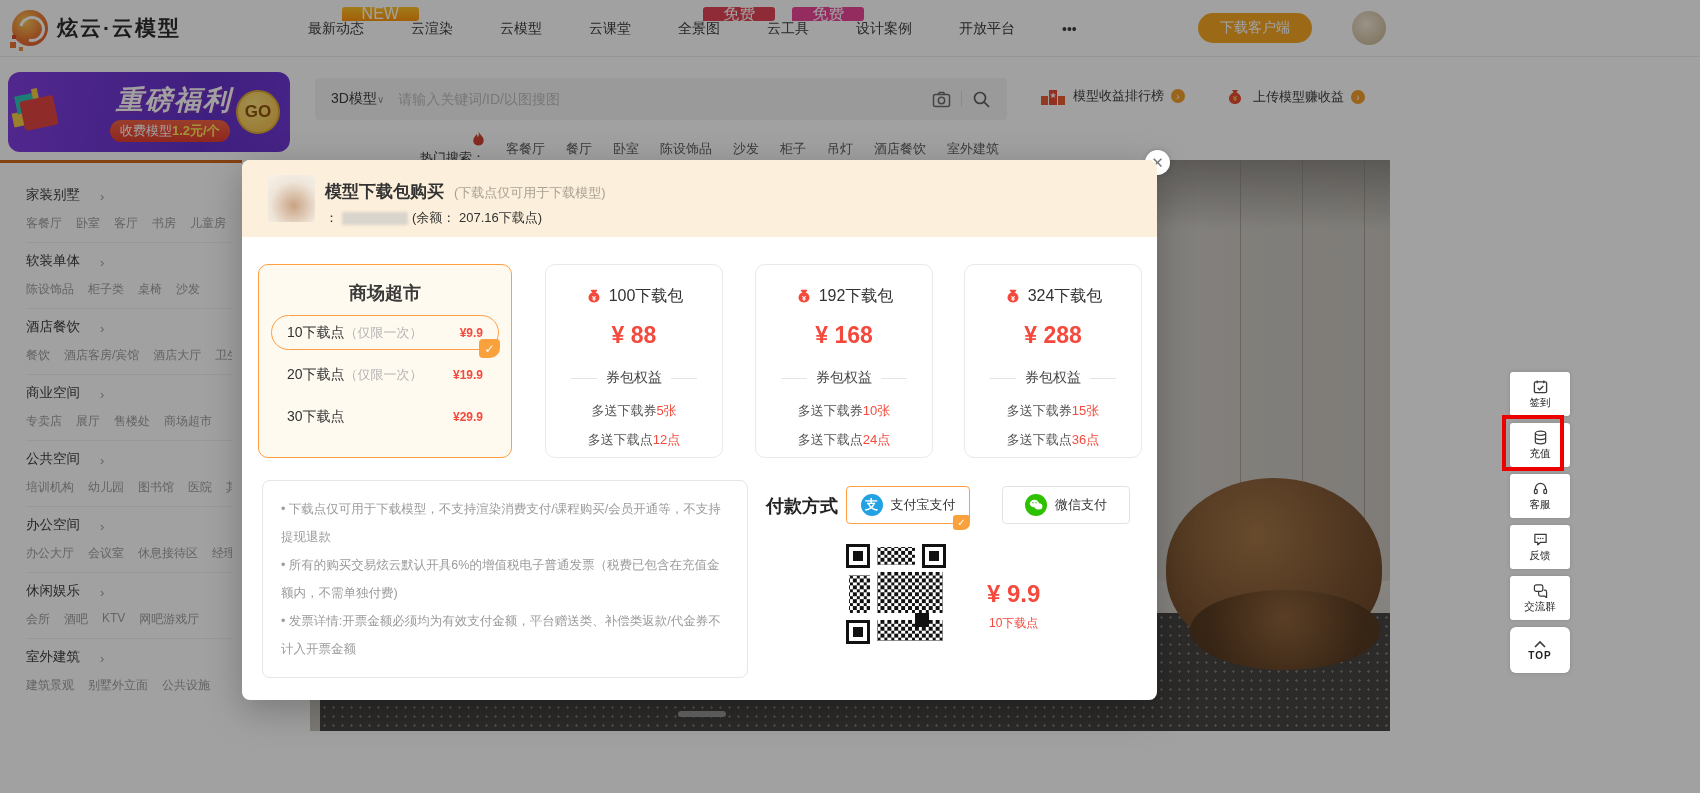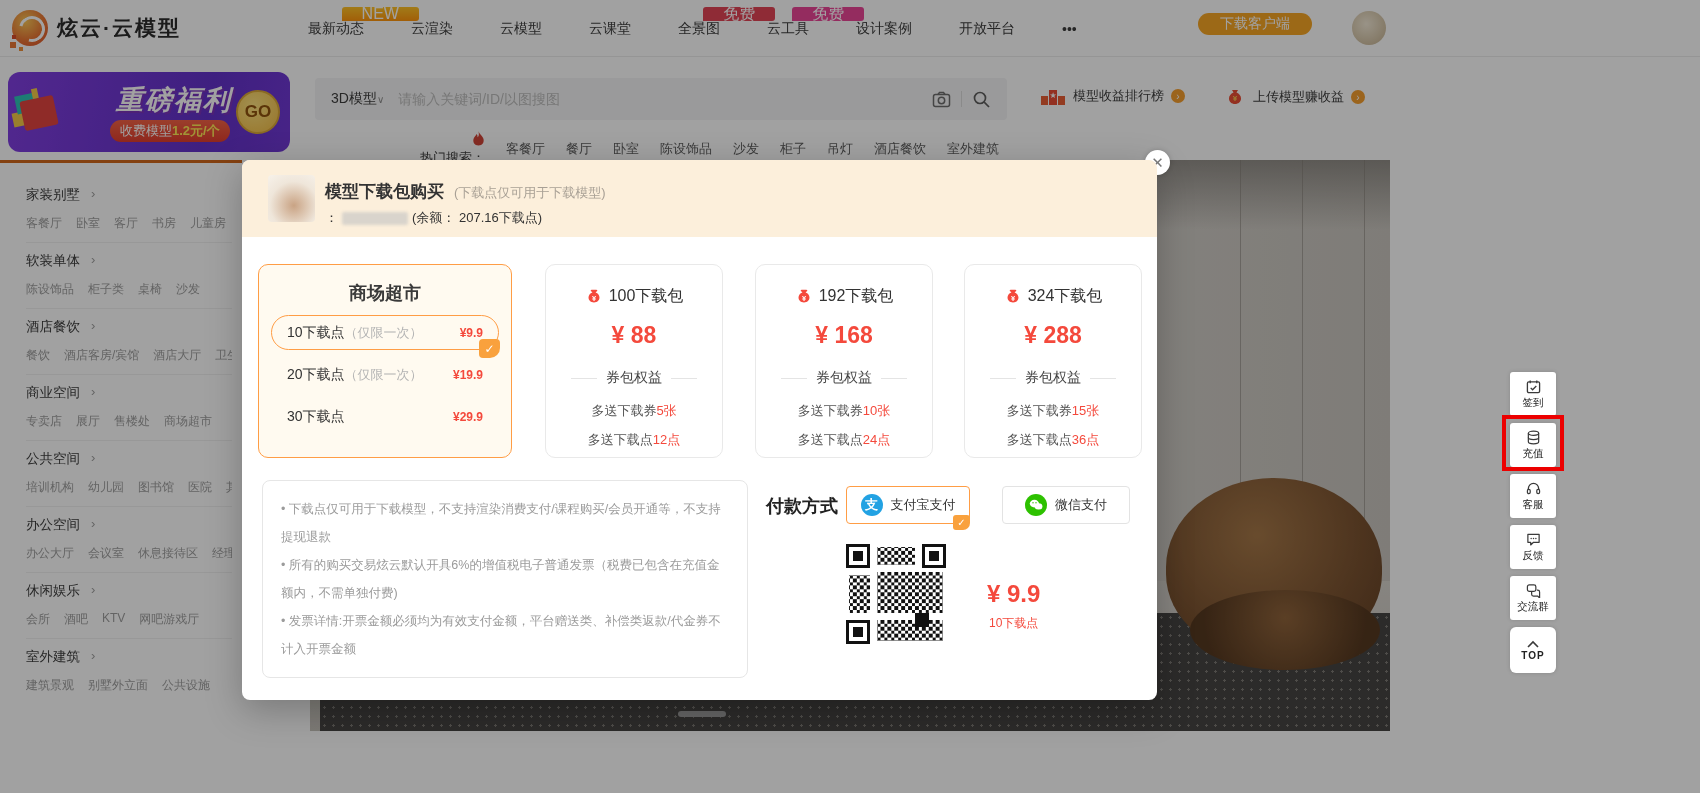--- a/index.html
+++ b/index.html
@@ -13,21 +13,21 @@
   .logo-icon { width:36px; height:36px; border-radius:50%; background:radial-gradient(circle at 38% 32%, #f9c24d, #e9702a 55%, #d8431f); position:relative; }
   .logo-icon::before { content:""; position:absolute; left:7px; top:6px; width:20px; height:20px; border:3px solid #fff; border-left-color:transparent; border-radius:50%; transform:rotate(-30deg); }
   .logo-icon::after { content:""; position:absolute; left:-2px; bottom:-2px; width:6px; height:6px; background:#e9702a; box-shadow:8px 4px 0 -1px #ef8a30, 1px -8px 0 -1px #d8431f; }
   .logo-text { font-size:21px; font-weight:bold; color:#222; letter-spacing:2px; }
   .nav-menu { position:absolute; left:308px; top:0; height:57px; display:flex; align-items:center; gap:47px; }
   .nav-item { position:relative; font-size:14px; color:#333; cursor:pointer; white-space:nowrap; }
   .nav-badge { position:absolute; top:-13px; left:60%; font-size:16px; color:#fff; padding:1px 20px; border-radius:3px 3px 3px 0; line-height:12px; }
   .nav-badge.new { background:linear-gradient(180deg,#ffc11e,#ff9000); }
   .nav-badge.free-red { background:#e23b4e; }
   .nav-badge.free-pink { background:#ea3d92; }
-  .dl-btn { position:absolute; left:1198px; top:13px; height:22px; padding:0 22px; background:#f7a21a; border-radius:16px; color:#fff; font-size:14px; display:flex; align-items:center; cursor:pointer; }
+  .dl-btn { position:absolute; left:1198px; top:13px; height:30px; padding:0 22px; background:#f7a21a; border-radius:16px; color:#fff; font-size:14px; display:flex; align-items:center; cursor:pointer; }
   .avatar { position:absolute; left:1352px; top:11px; width:34px; height:34px; border-radius:50%; background:radial-gradient(circle at 42% 38%, #f2e8d4, #cdbb9b 75%, #b9a482); cursor:pointer; }
 
   
   .promo-banner { position:absolute; left:8px; top:72px; width:282px; height:80px; border-radius:12px; overflow:hidden; cursor:pointer; background:linear-gradient(100deg,#7b35e0,#5b27c8 70%,#6a2ed4); }
   .pb-title { position:absolute; left:108px; top:10px; font-size:27px; font-weight:bold; color:#fff; font-style:italic; letter-spacing:2px; text-shadow:2px 2px 0 rgba(120,40,180,.8); }
   .pb-sub { position:absolute; left:102px; top:48px; background:linear-gradient(180deg,#f55b3c,#e03424); border-radius:11px; padding:2px 10px; font-size:13px; color:#fff; }
   .pb-sub b { color:#ffe94e; font-weight:bold; }
   .pb-go { position:absolute; right:10px; top:18px; width:44px; height:44px; border-radius:50%; background:radial-gradient(circle at 40% 35%, #ffe27a, #f7c row 43a); background:radial-gradient(circle at 40% 35%, #ffe27a, #f2b83a); border:2px solid #d9a32e; color:#8a4a00; font-weight:bold; font-size:17px; display:flex; align-items:center; justify-content:center; }
   .pb-gift { position:absolute; left:14px; top:26px; width:34px; height:30px; background:#e23b36; transform:rotate(-12deg); border-radius:3px; box-shadow:-10px -12px 0 -6px #24c2b4, -18px 2px 0 -8px #f3c63e; }
   .pb-gift::after { content:""; position:absolute; left:14px; top:-10px; width:6px; height:10px; background:#f3c63e; }
@@ -47,21 +47,21 @@
 
   .right-link { position:absolute; top:86px; display:flex; align-items:center; gap:7px; font-size:13px; color:#333; cursor:pointer; white-space:nowrap; }
   .rl-rank { left:1040px; }
   .rl-upload { left:1224px; }
   .rl-arrow { width:14px; height:14px; border-radius:50%; background:#f59a23; color:#fff; font-size:10px; display:flex; align-items:center; justify-content:center; }
 
   
   .sidebar { position:absolute; left:0; top:160px; width:242px; height:633px; background:#fff; border-top:3px solid #cf5f10; padding:14px 0 0 26px; z-index:2; }
   .sb-group { padding:9px 0 10px 0; border-bottom:1px solid #f0f0f0; margin-right:10px; }
   .sb-group:last-child { border-bottom:none; }
-  .sb-title { font-size:13.5px; color:#333; display:flex; align-items:flex-start; gap:11px; cursor:pointer; }
+  .sb-title { font-size:13.5px; color:#333; display:flex; align-items:flex-end; gap:20px; cursor:pointer; }
   .sb-arrow { color:#999; font-size:13px; }
   .sb-items { margin-top:11px; display:flex; gap:14px; white-space:nowrap; overflow:hidden; }
   .sb-item { font-size:12px; color:#999; cursor:pointer; }
 
   
   .photo { position:absolute; left:310px; top:160px; width:1080px; height:571px; overflow:hidden; background:linear-gradient(90deg,#e7e4df 0%,#d8d4cf 45%,#c6c2bb 100%); z-index:0; }
   .photo-top-shadow { position:absolute; left:0; top:0; width:100%; height:70px; background:linear-gradient(180deg,rgba(90,86,80,.55),rgba(90,86,80,0)); }
   .panel-line { position:absolute; top:0; width:1px; height:460px; background:rgba(120,114,106,.5); }
   .photo-floor { position:absolute; left:0; bottom:0; width:100%; height:150px; background:linear-gradient(180deg,#d4d0c9,#c2beb6); }
   .rug { position:absolute; left:10px; right:0; bottom:0; height:118px; background:#3c3b39; background-image:radial-gradient(circle,#75726d 1px,transparent 1.4px); background-size:9px 9px; }
@@ -116,21 +116,21 @@
   .pay-icon.ali { background:#22a2e3; }
   .pay-icon.wx { background:#2dc100; font-size:11px; }
   .pay-check { position:absolute; right:-1px; bottom:-7px; width:17px; height:15px; background:#f9a13d; border-radius:3px 3px 7px 3px; color:#fff; font-size:10px; display:flex; align-items:center; justify-content:center; }
 
   .qr { position:absolute; left:604px; top:384px; width:100px; height:100px; }
   .qr-price { position:absolute; left:745px; top:420px; font-size:24px; font-weight:bold; color:#f4493c; }
   .qr-note { position:absolute; left:747px; top:455px; font-size:12px; color:#f4493c; }
 
   
   .floatbar { position:absolute; left:1510px; top:372px; width:46px; z-index:80; }
-  .fb-tile { width:46px; height:44px; margin-bottom:7px; background:#fff; border-radius:3px; box-shadow:0 0 4px rgba(0,0,0,.15); display:flex; flex-direction:column; align-items:center; justify-content:center; gap:2px; cursor:pointer; }
+  .fb-tile { width:60px; height:44px; margin-bottom:7px; background:#fff; border-radius:3px; box-shadow:0 0 4px rgba(0,0,0,.15); display:flex; flex-direction:column; align-items:center; justify-content:center; gap:2px; cursor:pointer; }
   .fb-label { font-size:10.5px; color:#222; }
   .fb-top { margin-top:7px; height:46px; border-radius:6px; }
   .fb-top .fb-label { font-weight:bold; font-size:10px; letter-spacing:1px; }
   .fb-icon { display:flex; }
 
   .annotation { position:absolute; left:1502px; top:415px; width:62px; height:56px; border:4px solid #ec0000; z-index:95; pointer-events:none; }
 </style>
 </head>
 <body>
 

